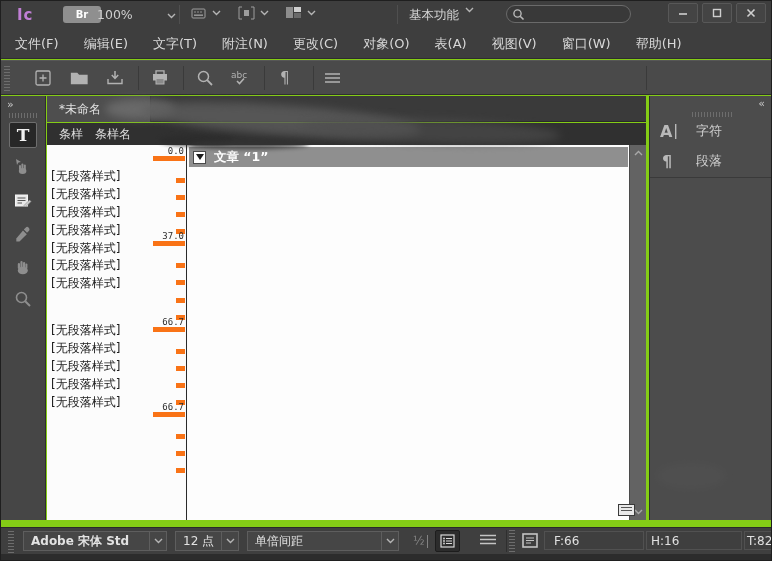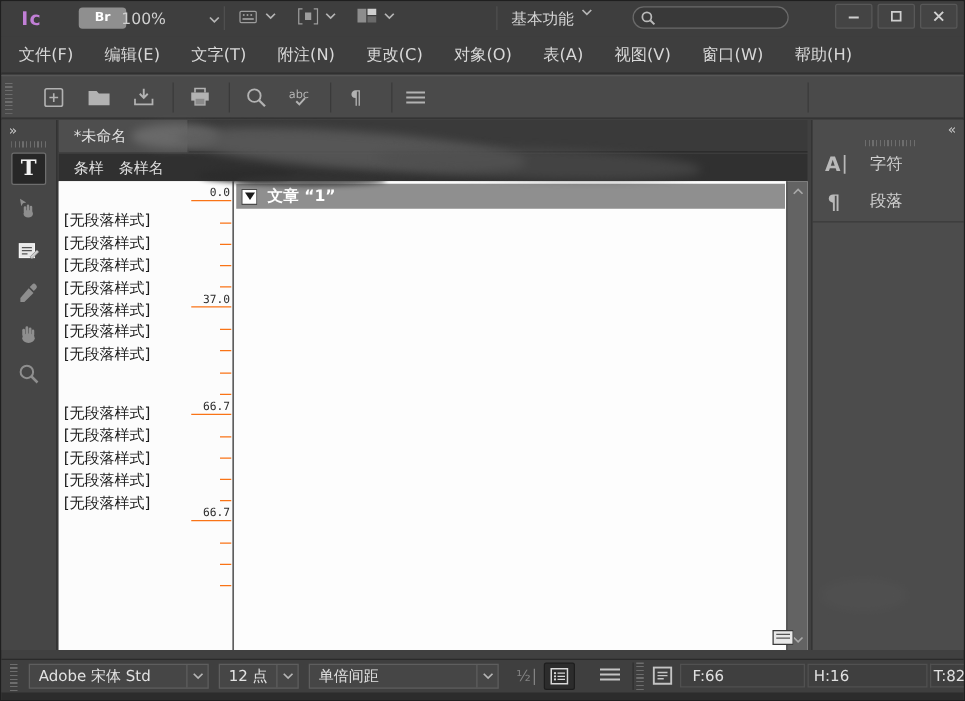--- a/index.html
+++ b/index.html
@@ -1,17 +1,17 @@
 <!DOCTYPE html>
 <html><head>
 <meta charset="utf-8">
 <style>
   html,body{margin:0;padding:0;background:#222;}
   *{box-sizing:border-box;}
-  #window{position:relative;width:772px;height:561px;background:#404040;overflow:hidden;
+  #window{position:relative;width:772px;height:561px;background:#84cc16;overflow:hidden;
     font-family:"DejaVu Sans",sans-serif;border:1px solid #1f1f1f;color:#d6d6d6;}
   
   #appbar{position:absolute;left:0;top:0;width:100%;height:28px;background:#3e3e3e;}
   #logo{position:absolute;left:16px;top:5px;font-size:15px;font-weight:bold;color:#c17fd6;letter-spacing:1px;}
   #bridge-btn{position:absolute;left:62px;top:5px;width:38px;height:17px;background:#8f8f8f;border-radius:3px;
     color:#fff;font-size:10px;font-weight:bold;text-align:center;line-height:17px;}
   #zoom-select{position:absolute;left:96px;top:6px;font-size:12.5px;color:#cfcfcf;text-align:right;}
   .chev{display:inline-block;margin-left:6px;}
   .vsep{position:absolute;top:4px;width:1px;height:19px;background:#4f4f4f;}
   .appicon{position:absolute;top:5px;display:flex;align-items:center;gap:5px;}
@@ -45,21 +45,21 @@
   #doc-tab{position:absolute;left:0;top:0;width:104px;height:26px;background:#4e4e4e;border-right:1px solid #303030;
     font-size:12px;color:#e2e2e2;line-height:26px;padding-left:12px;}
   #viewtabs{position:absolute;left:46px;top:122px;width:599px;height:22px;background:#303030;display:flex;align-items:center;}
   .viewtab{font-size:12px;color:#dedede;margin-left:12px;}
   #editor{position:absolute;left:46px;top:144px;width:599px;height:375px;background:#fbfbfb;}
   #styles-panel{position:absolute;left:0;top:0;width:140px;height:375px;background:#fcfcfc;border-right:1px solid #2b2b2b;}
   .styles-group{position:absolute;left:4px;width:100px;}
   #styles-g1{top:23px;} #styles-g2{top:177px;}
   .style-entry{height:17.9px;line-height:17.9px;font-size:12px;color:#1c1c1c;white-space:nowrap;}
   #ruler{position:absolute;right:0;top:0;width:42px;height:100%;}
-  .tick{position:absolute;right:1px;border-bottom:1px solid #f97316;}
+  .tick{position:absolute;right:1px;border-bottom:5px solid #f97316;}
   .tick.minor{width:9px;height:0;}
   .tick.major{width:32px;height:10px;}
   .tick.major span{position:absolute;right:1px;bottom:0;font-size:9px;color:#2e2e2e;font-family:"DejaVu Sans Mono",monospace;}
   #story{position:absolute;left:141px;top:0;width:441px;height:375px;background:#fdfdfd;}
   #story-header{position:absolute;left:1px;top:2px;right:1px;height:20px;background:#8f8f8f;display:flex;align-items:center;}
   #story-toggle{width:13px;height:13px;background:#fff;border:1px solid #4a4a4a;margin-left:4px;display:flex;align-items:center;justify-content:center;}
   #story-toggle i{width:0;height:0;border-left:4px solid transparent;border-right:4px solid transparent;border-top:6px solid #1a1a1a;}
   #story-title{margin-left:8px;font-size:12.5px;font-weight:bold;color:#fff;}
   #scrollbar{position:absolute;left:582px;top:0;width:17px;height:375px;background:#636363;border-left:1px solid #4a4a4a;}
   #scroll-up{position:absolute;left:0;top:1px;width:17px;height:14px;display:flex;align-items:center;justify-content:center;}
@@ -72,21 +72,21 @@
   #rightpanel .grip-h{position:absolute;left:42px;top:16px;width:40px;}
   .panel-item{position:absolute;left:10px;display:flex;align-items:center;gap:14px;}
   .panel-item .plabel{font-size:13px;color:#cfcfcf;}
   #panel-div{position:absolute;left:0;top:81px;width:100%;height:1px;background:#3a3a3a;}
   
   #statusbar{position:absolute;left:0;top:526px;width:100%;height:27px;background:#3f3f3f;border-top:1px solid #2a2a2a;}
   #statusbar .grip-v{position:absolute;left:4px;top:1px;height:24px;}
   .dropdown{position:absolute;top:3px;height:20px;background:#464646;border:1px solid #5e5e5e;display:flex;align-items:center;}
   .dropdown .dval{flex:1;font-size:12px;color:#e2e2e2;padding-left:7px;white-space:nowrap;overflow:hidden;}
   .dropdown .dchev{width:17px;height:100%;border-left:1px solid #5e5e5e;display:flex;align-items:center;justify-content:center;}
-  #dd-font{left:22px;width:144px;} #dd-size{left:174px;width:64px;} #dd-leading{left:246px;width:152px;}
+  #dd-font{left:22px;width:144px;font-weight:bold;} #dd-size{left:174px;width:64px;} #dd-leading{left:246px;width:152px;}
   #half-icon{position:absolute;left:412px;top:6px;color:#838383;font-size:12px;}
   #half-icon i{display:inline-block;width:1px;height:13px;background:#838383;vertical-align:middle;margin-left:2px;}
   #info-btn{position:absolute;left:434px;top:2px;width:25px;height:22px;background:#2c2c2c;border:1px solid #1d1d1d;
     border-radius:2px;display:flex;align-items:center;justify-content:center;}
   #sb-menu{position:absolute;left:478px;top:5px;}
   #sb-sep{position:absolute;left:505px;top:2px;width:1px;height:22px;background:#2f2f2f;}
   #statusbar .grip2{position:absolute;left:508px;top:2px;width:6px;height:22px;
     background:repeating-linear-gradient(0deg,#6d6d6d 0 1px,transparent 1px 3px);}
   #wc-icon{position:absolute;left:521px;top:5px;}
   .statcell{position:absolute;top:3px;height:19px;border:1px solid #515151;}

